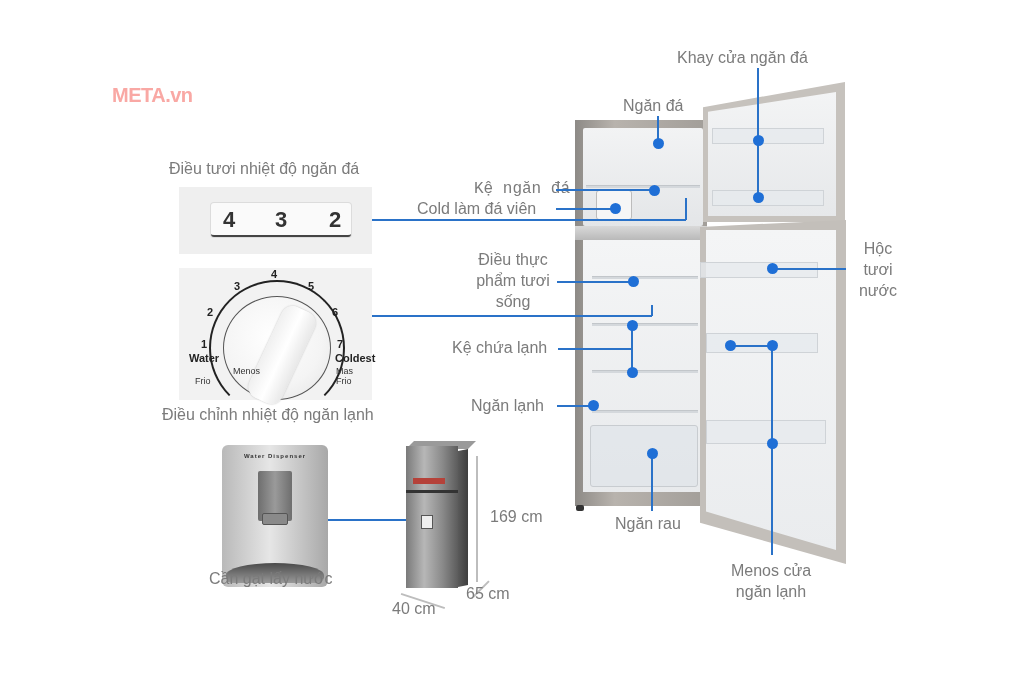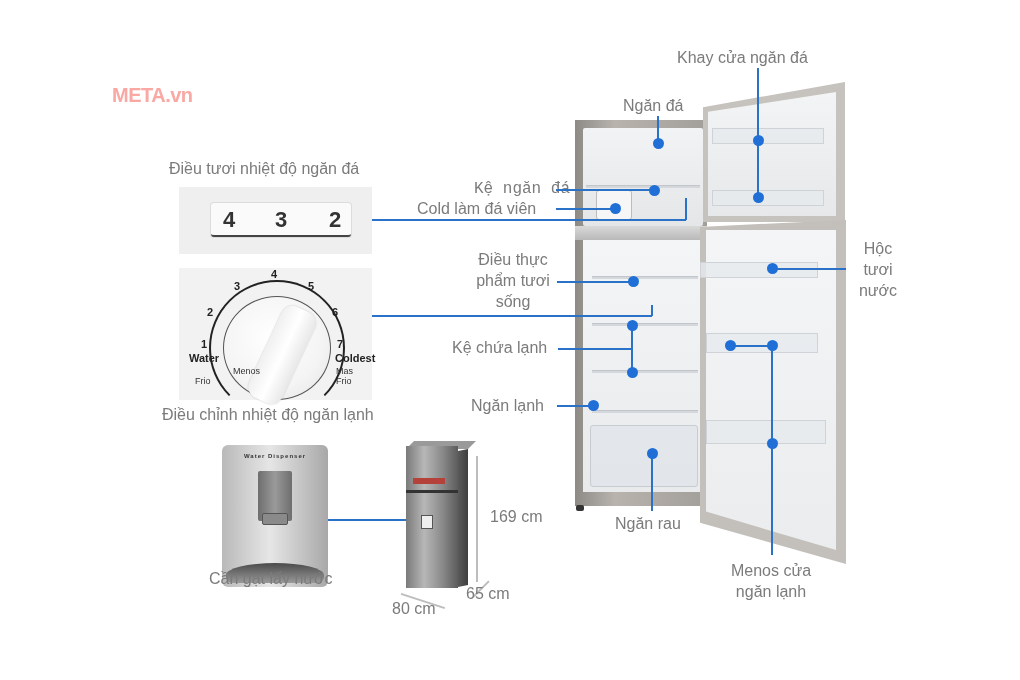--- a/index.html
+++ b/index.html
@@ -103,21 +103,21 @@
 <div class="sfridge"></div>
 <div class="sfridge-side"></div>
 <div class="sfridge-panel"></div>
 <div class="sfridge-split"></div>
 <div class="sfridge-disp"></div>
 <div class="vline" style="left:476px; top:456px; height:126px; background:#bdbdbd;"></div>
 <div class="abs" style="left:470px; top:588px; width:22px; height:1.5px; background:#bdbdbd; transform:rotate(-45deg);"></div>
 <div class="abs" style="left:400px; top:600px; width:46px; height:1.5px; background:#bdbdbd; transform:rotate(18deg);"></div>
 <div class="label" style="left:490px; top:506px;">169 cm</div>
 <div class="label" style="left:466px; top:583px;">65 cm</div>
-<div class="label" style="left:392px; top:598px;">80 cm</div>
+<div class="label" style="left:392px; top:598px;">40 cm</div>
 
 <div class="frame"></div>
 <div class="frz-in"></div>
 <div class="icetray"></div>
 <div class="shelf" style="left:586px; top:185px; width:114px;"></div>
 <div class="divider"></div>
 <div class="ref-in"></div>
 <div class="shelf" style="left:592px; top:276px; width:106px;"></div>
 <div class="shelf" style="left:592px; top:323px; width:106px;"></div>
 <div class="shelf" style="left:592px; top:370px; width:106px;"></div>

